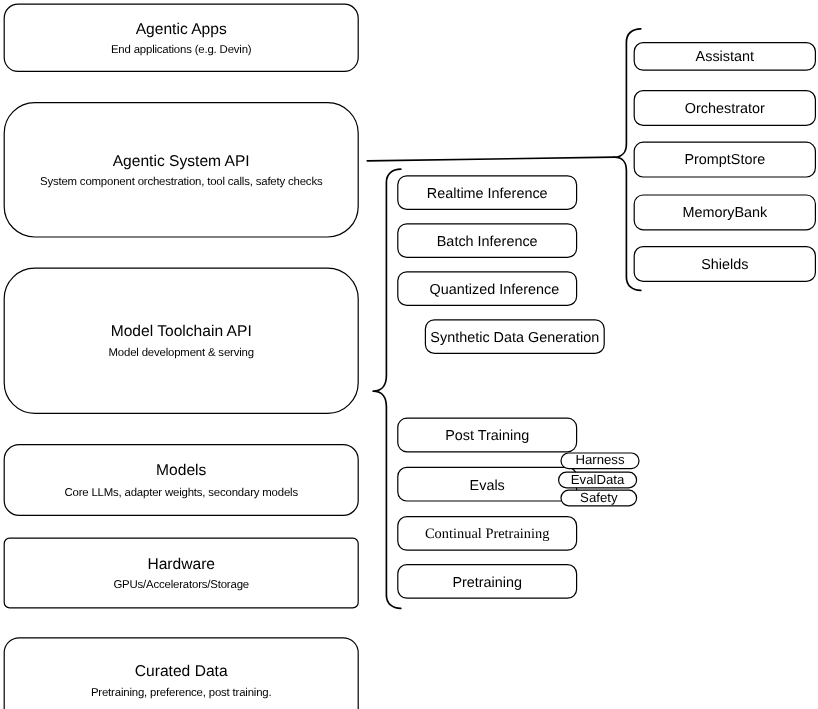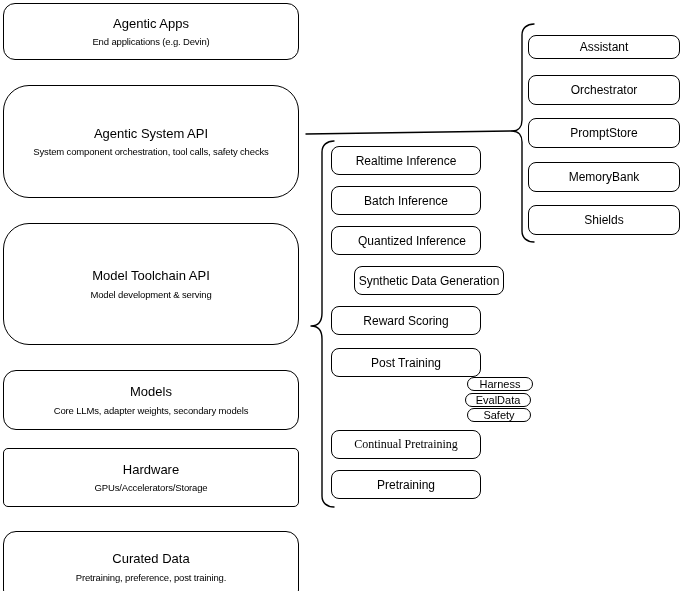--- a/index.html
+++ b/index.html
@@ -106,22 +106,22 @@
 
   <div class="node" style="left:3px; top:531px; width:296px; height:72px; border-radius:13px;">
     <div class="node-title">Curated Data</div>
     <div class="node-subtitle">Pretraining, preference, post training.</div>
   </div>
 
   <div class="mnode" style="left:331px; top:146px; width:150px; height:29px;">Realtime Inference</div>
   <div class="mnode" style="left:331px; top:186px; width:150px; height:29px;">Batch Inference</div>
   <div class="mnode" style="left:331px; top:226px; width:150px; height:29px;padding-left:12px;">Quantized Inference</div>
   <div class="mnode" style="left:331px; top:266px; width:150px; height:29px;margin-left:23px;">Synthetic Data Generation</div>
-  <div class="mnode" style="left:331px; top:306px; width:150px; height:29px;">Reward Scoring</div>
   <div class="mnode" style="left:331px; top:348px; width:150px; height:29px;">Post Training</div>
+  <div class="mnode" style="left:331px; top:389px; width:150px; height:29px;">Evals</div>
   <div class="mnode" style="left:331px; top:430px; width:150px; height:29px;font-family:Liberation Serif, serif;">Continual Pretraining</div>
   <div class="mnode" style="left:331px; top:470px; width:150px; height:29px;">Pretraining</div>
 
   <div class="pill" style="left:467px; top:377px; width:66px; height:14px;">Harness</div>
   <div class="pill" style="left:465px; top:393px; width:66px; height:14px;">EvalData</div>
   <div class="pill" style="left:467px; top:408px; width:64px; height:14px;">Safety</div>
 
   <div class="rnode" style="left:528px; top:35px; width:152px; height:24px;">Assistant</div>
   <div class="rnode" style="left:528px; top:75px; width:152px; height:30px;">Orchestrator</div>
   <div class="rnode" style="left:528px; top:118px; width:152px; height:30px;">PromptStore</div>

